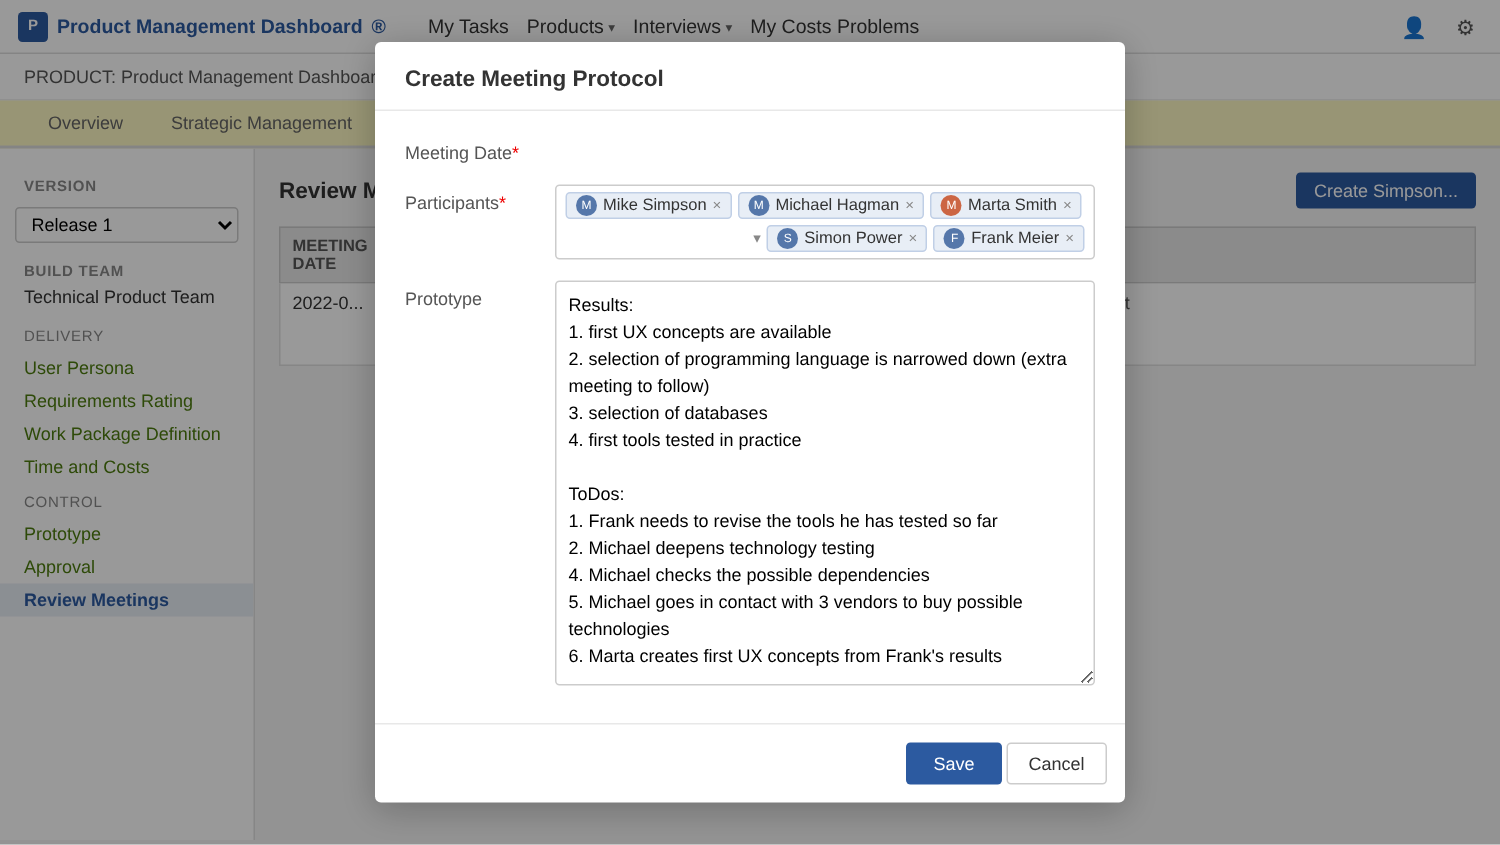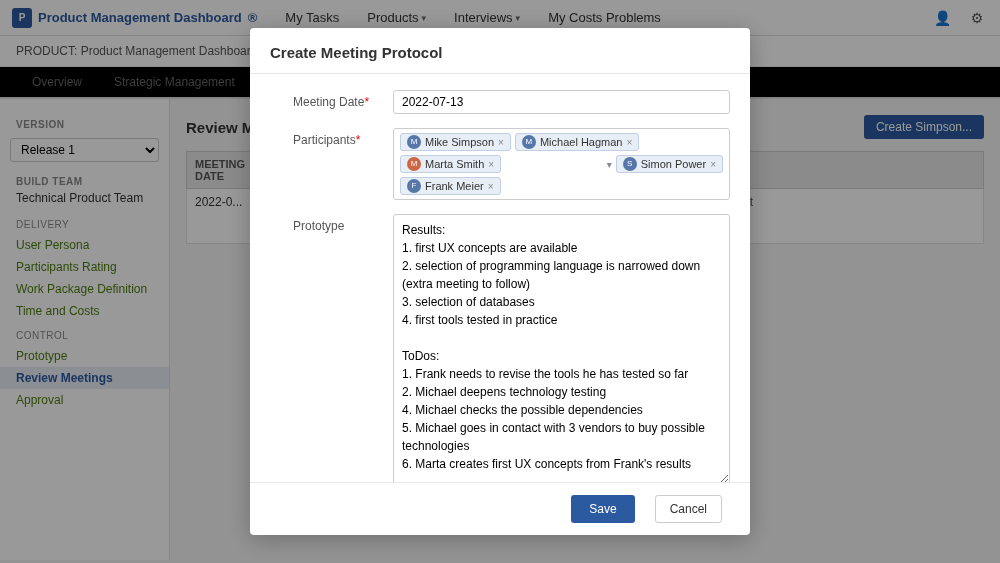--- a/index.html
+++ b/index.html
@@ -33,21 +33,21 @@
       display: flex;
       align-items: center;
       justify-content: center;
       color: #fff;
       font-size: 10px;
       font-weight: 700;
     }
     .nav-items {
       display: flex;
       align-items: center;
-      gap: 20px;
+      gap: 4px;
       flex: 1;
     }
     .nav-item {
       font-size: 13px;
       color: #333;
       cursor: pointer;
       display: flex;
       align-items: center;
       gap: 3px;
       padding: 0 4px;
@@ -73,21 +73,21 @@
     .breadcrumb-bar {
       background: #fff;
       padding: 8px 16px;
       font-size: 12px;
       color: #555;
       border-bottom: 1px solid #eee;
     }
 
     
     .tabs-bar {
-      background: #000000;
+      background: #fef9c3;
       border-bottom: 2px solid #ddd;
       display: flex;
       padding: 0 16px;
       gap: 0;
     }
     .tab {
       padding: 8px 16px;
       font-size: 12px;
       color: #666;
       cursor: pointer;
@@ -260,21 +260,20 @@
     }
     .modal-body {
       padding: 16px 20px;
       flex: 1;
       overflow-y: auto;
     }
     .form-row {
       display: flex;
       margin-bottom: 14px;
       align-items: flex-start;
-      margin-left: 23px;
     }
     .form-label {
       width: 100px;
       font-size: 12px;
       color: #555;
       padding-top: 5px;
       flex-shrink: 0;
     }
     .form-label .required { color: #e00; }
     .form-control-wrap { flex: 1; }
@@ -333,24 +332,24 @@
       border: 1px solid #ccc;
       border-radius: 3px;
       padding: 6px 8px;
       font-size: 12px;
       height: 270px;
       resize: vertical;
       font-family: inherit;
       line-height: 1.5;
     }
     .modal-footer {
-      padding: 12px 28px;
+      padding: 12px 12px;
       display: flex;
       justify-content: flex-end;
-      gap: 20px;
+      gap: 3px;
       border-top: 1px solid #e8e8e8;
     }
     .btn-save {
       background: #2c5aa0;
       color: #fff;
       border: none;
       padding: 6px 18px;
       border-radius: 3px;
       font-size: 12px;
       cursor: pointer;
@@ -404,27 +403,27 @@
 
   <div class="sidebar">
     <div class="sidebar-section-label">VERSION</div>
     <select class="sidebar-select">
       <option>Release 1</option>
     </select>
     <div class="sidebar-sub-label">BUILD TEAM</div>
     <div class="sidebar-value">Technical Product Team</div>
     <div class="sidebar-section-label2">DELIVERY</div>
     <div class="sidebar-item">User Persona</div>
-    <div class="sidebar-item">Participants Rating</div>
+    <div class="sidebar-item">Requirements Rating</div>
     <div class="sidebar-item">Work Package Definition</div>
     <div class="sidebar-item">Time and Costs</div>
     <div class="sidebar-section-label2">CONTROL</div>
     <div class="sidebar-item">Prototype</div>
+    <div class="sidebar-item">Approval</div>
     <div class="sidebar-item active">Review Meetings</div>
-    <div class="sidebar-item">Approval</div>
   </div>
 
   <div class="content-area">
     <div class="content-header">
       <div class="content-title">Review Mee...</div>
       <button class="btn-primary">Create Simpson...</button>
     </div>
     <div class="table-header">
       <div class="col col-date">MEETING DATE</div>
       <div class="col col-meeting">MEETING TYPE</div>
@@ -456,23 +455,20 @@
 <div class="modal-overlay">
   <div class="modal">
     <div class="modal-header">
       <div class="modal-title">Create Meeting Protocol</div>
     </div>
     <div class="modal-body">
 
       <div class="form-row">
         <div class="form-label">
           <span>Meeting Date</span><span class="required">*</span>
-        </div>
-        <div class="form-control-wrap">
-          <input type="text" class="form-input" value="2022-07-13" style="">
         </div>
       </div>
 
       <div class="form-row">
         <div class="form-label">
           <span>Participants</span><span class="required">*</span>
         </div>
         <div class="form-control-wrap">
           <div class="tags-field">
             <div class="tag">

